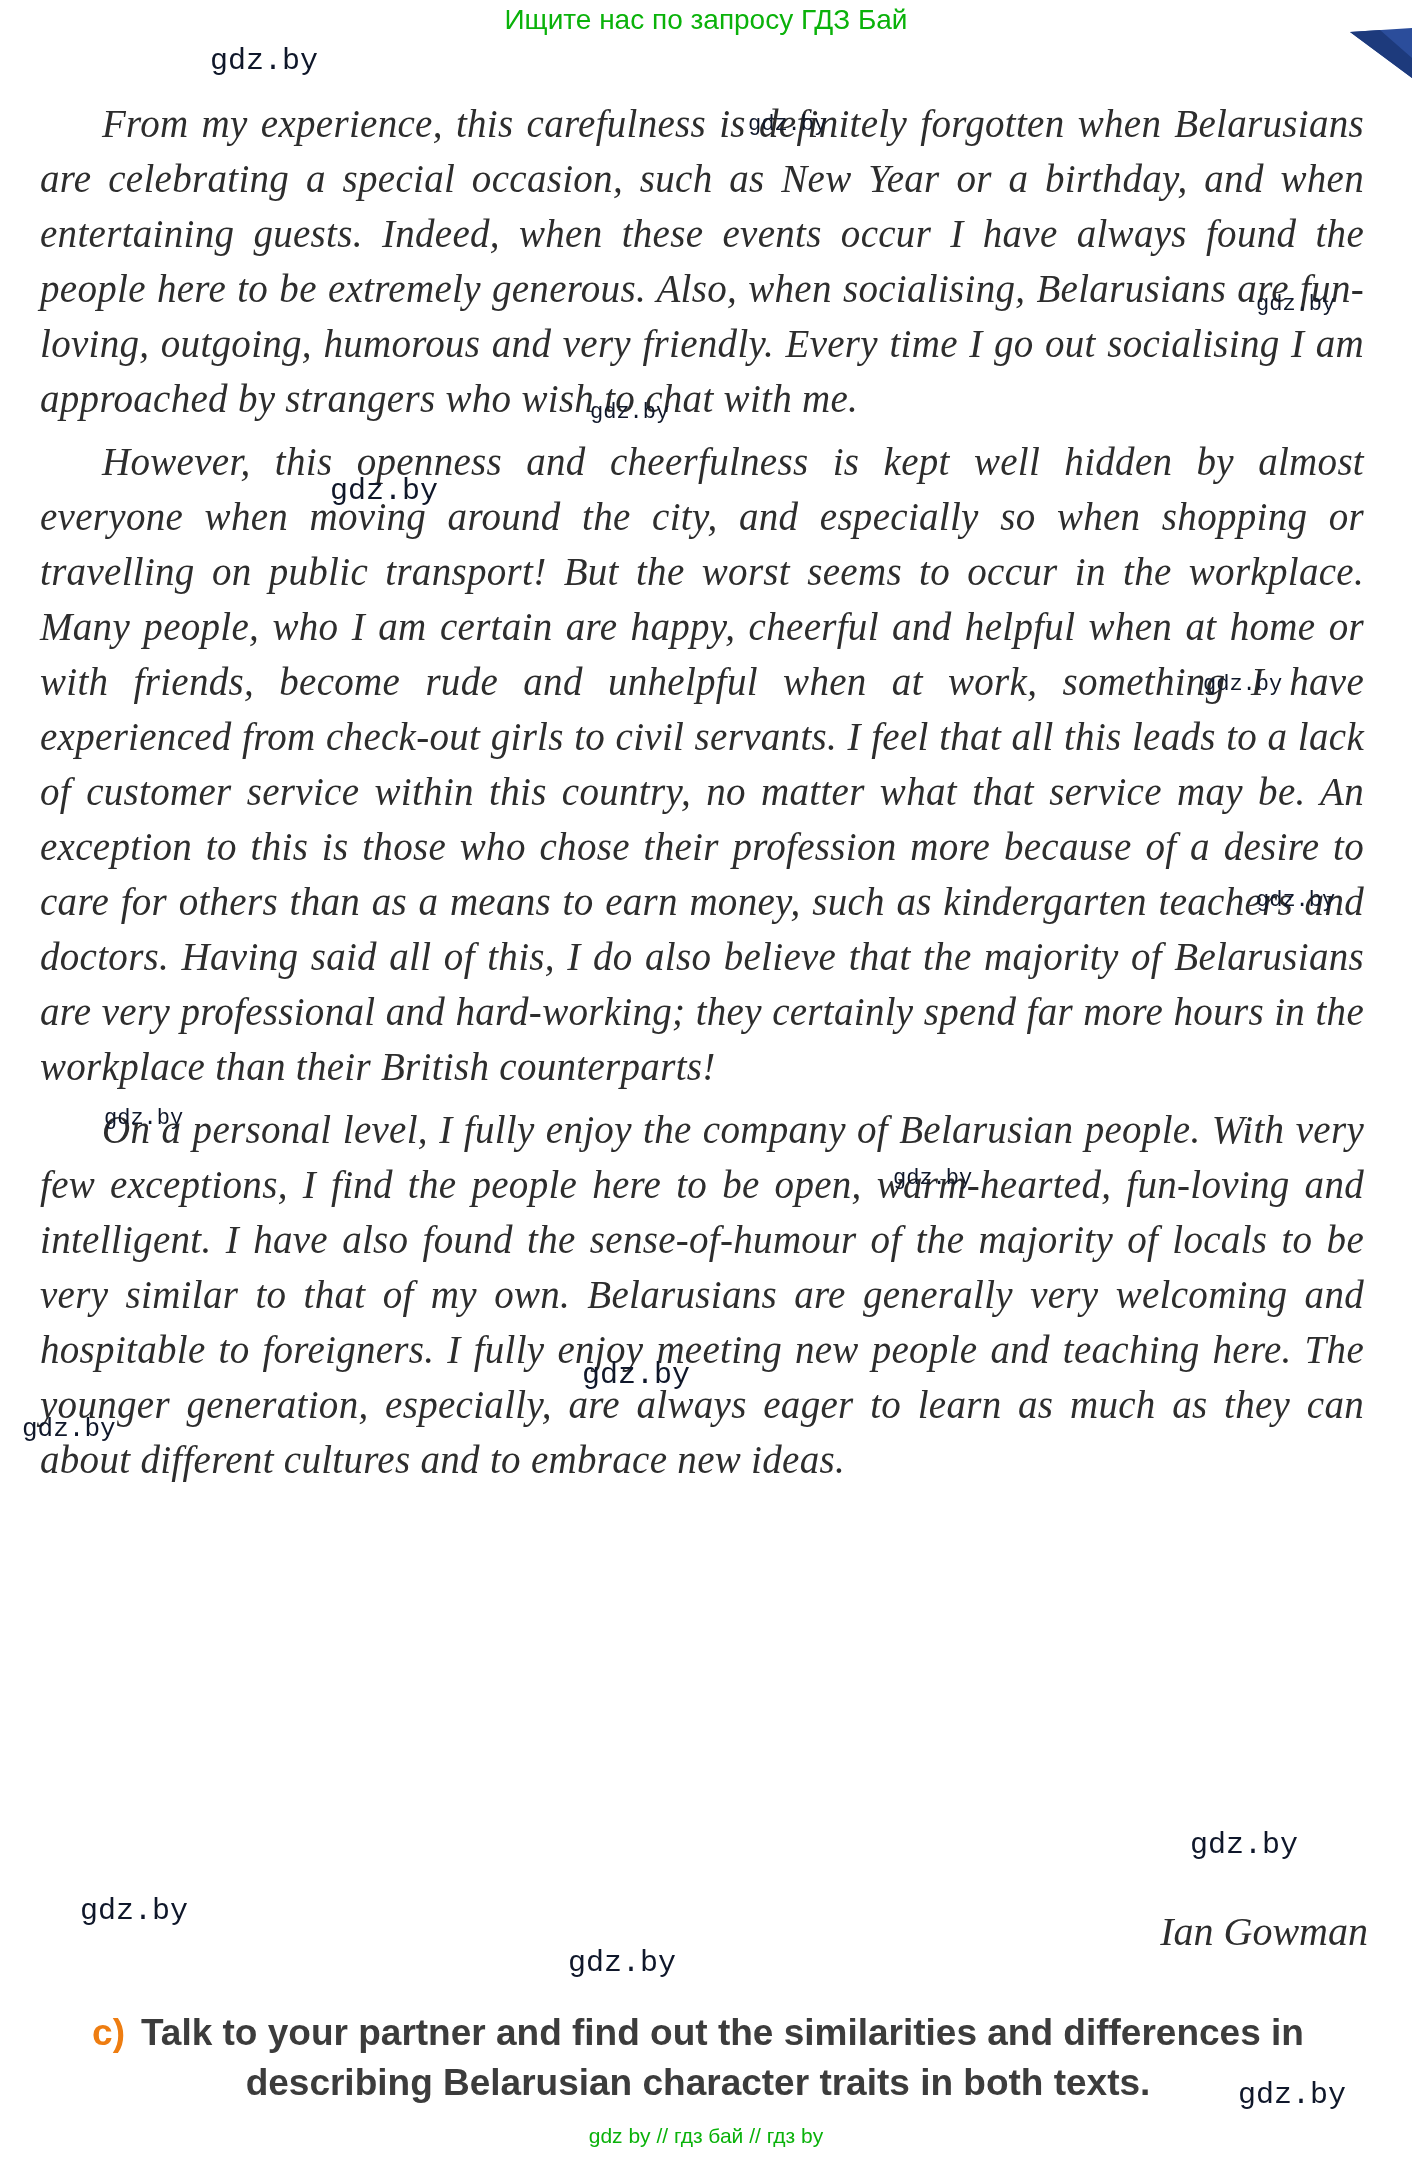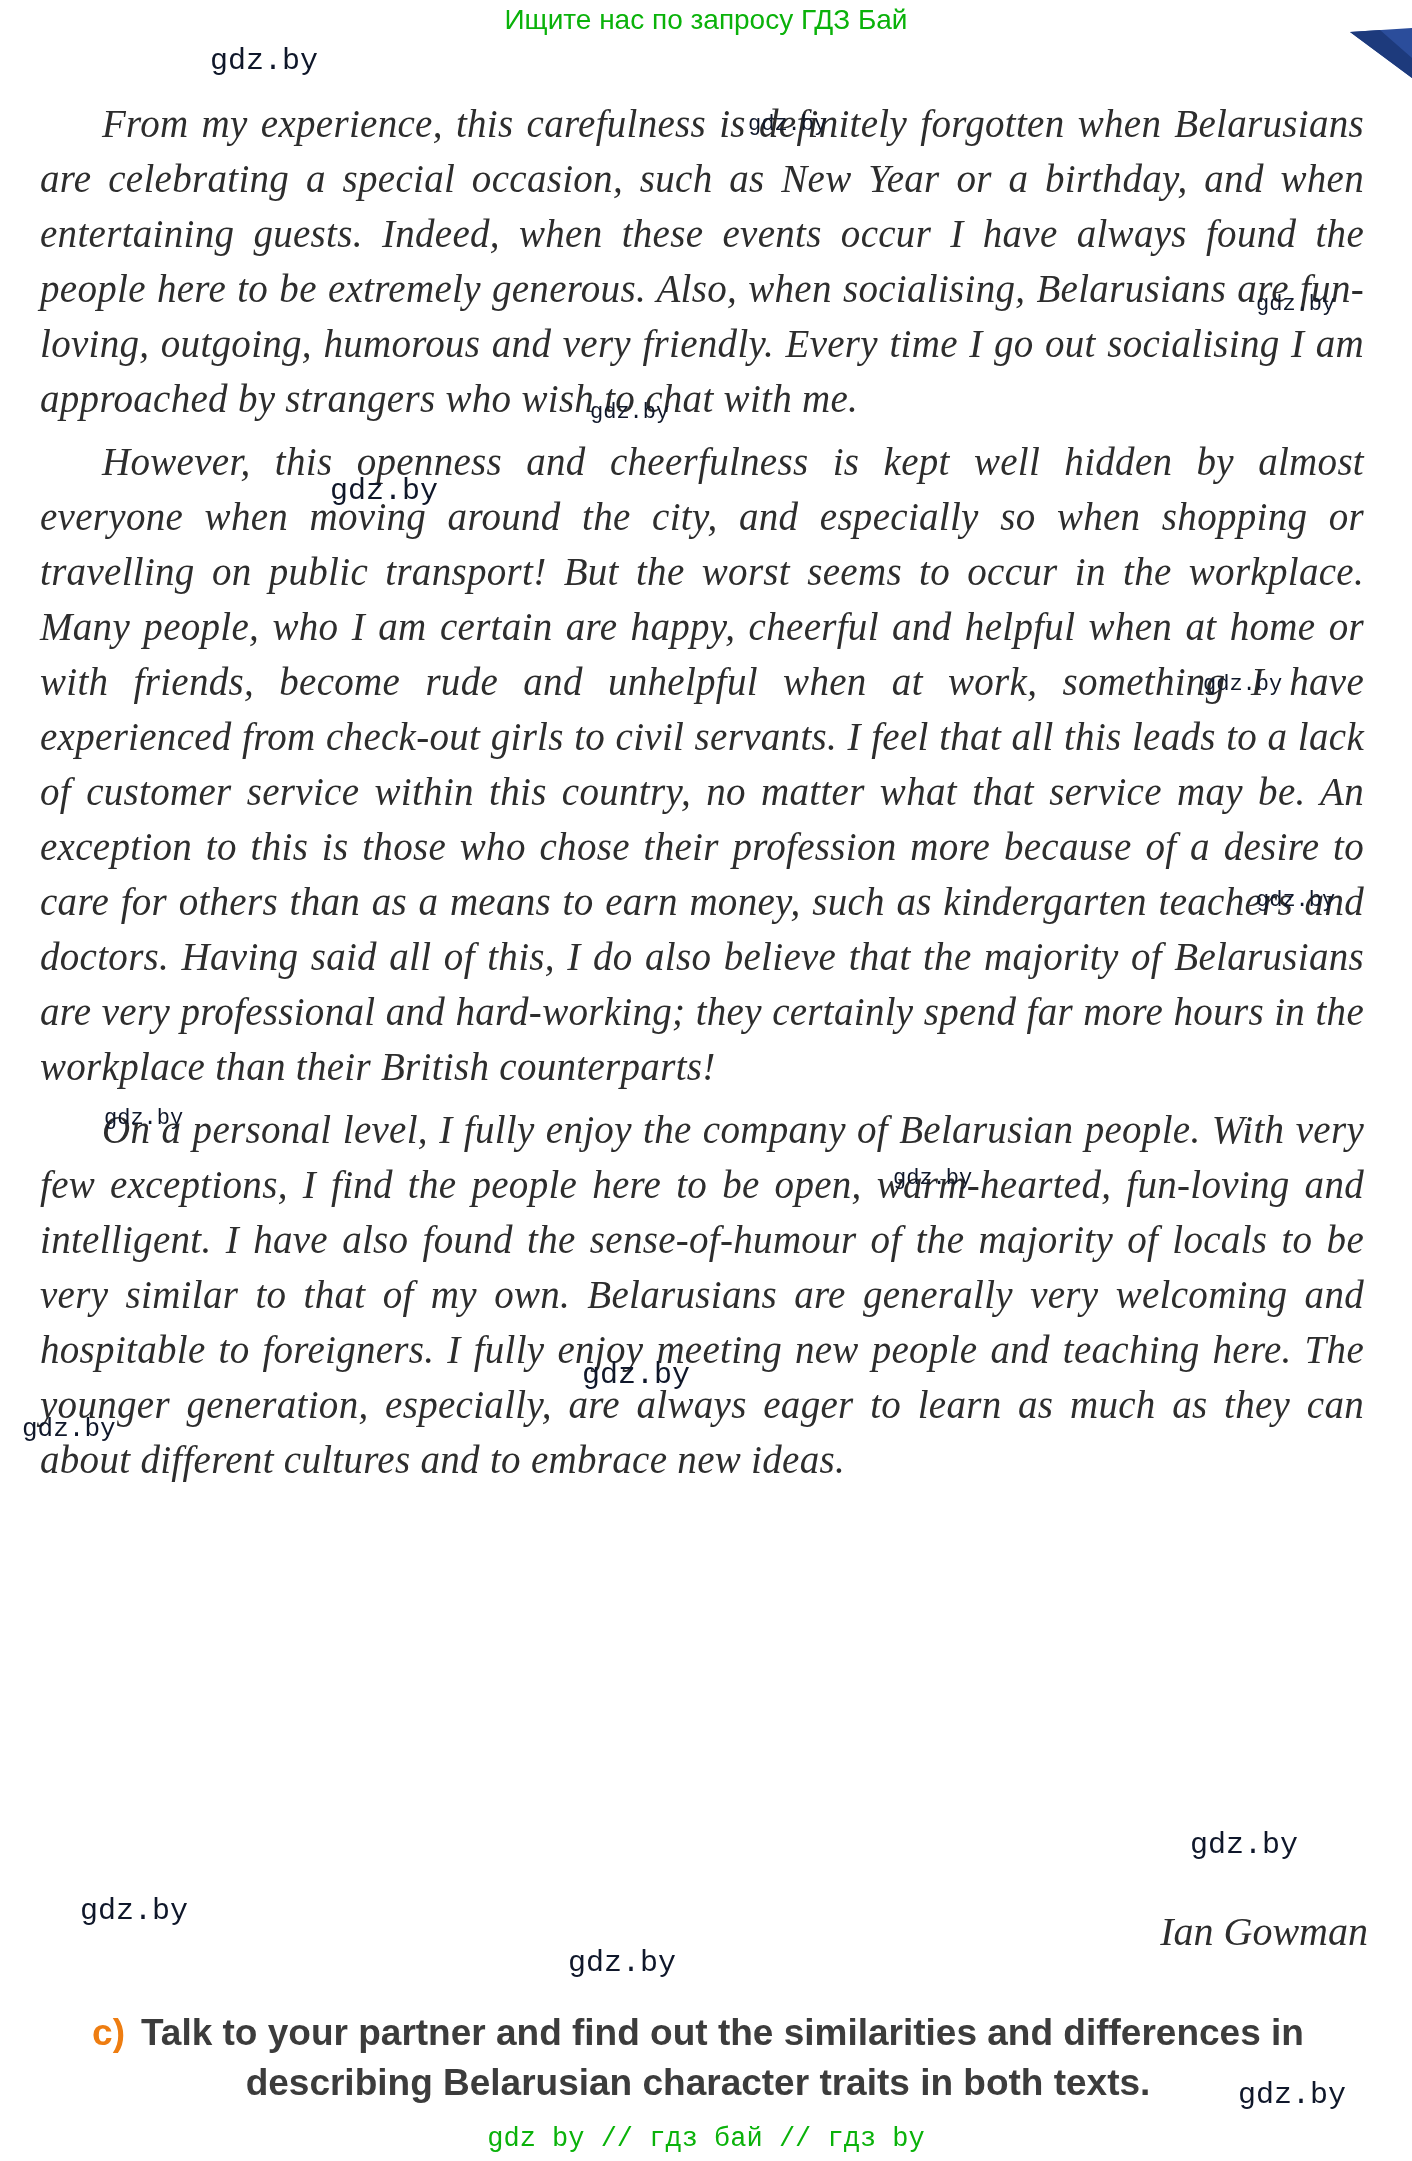--- a/index.html
+++ b/index.html
@@ -47,22 +47,22 @@
     font-weight:bold;
     font-size:37px;line-height:50px;
     color:#3c3c3c;
     text-align:center;
   }
   .ex-label{color:var(--orange);margin-right:16px;}
   .footer{
     position:absolute;left:0;right:0;top:2124px;
     text-align:center;
     color:var(--green);
-    font-family:Liberation Mono, monospace;
-    font-size:27px;
+    font-family:Liberation Sans, sans-serif;
+    font-size:21px;
   }
   .wm{
     position:absolute;
     font-family:Liberation Mono, monospace;
     color:#0f172a;
     white-space:nowrap;
   }
   .wm-s{font-size:22px;}
   .wm-m{font-size:26px;}
   .wm-l{font-size:30px;}

